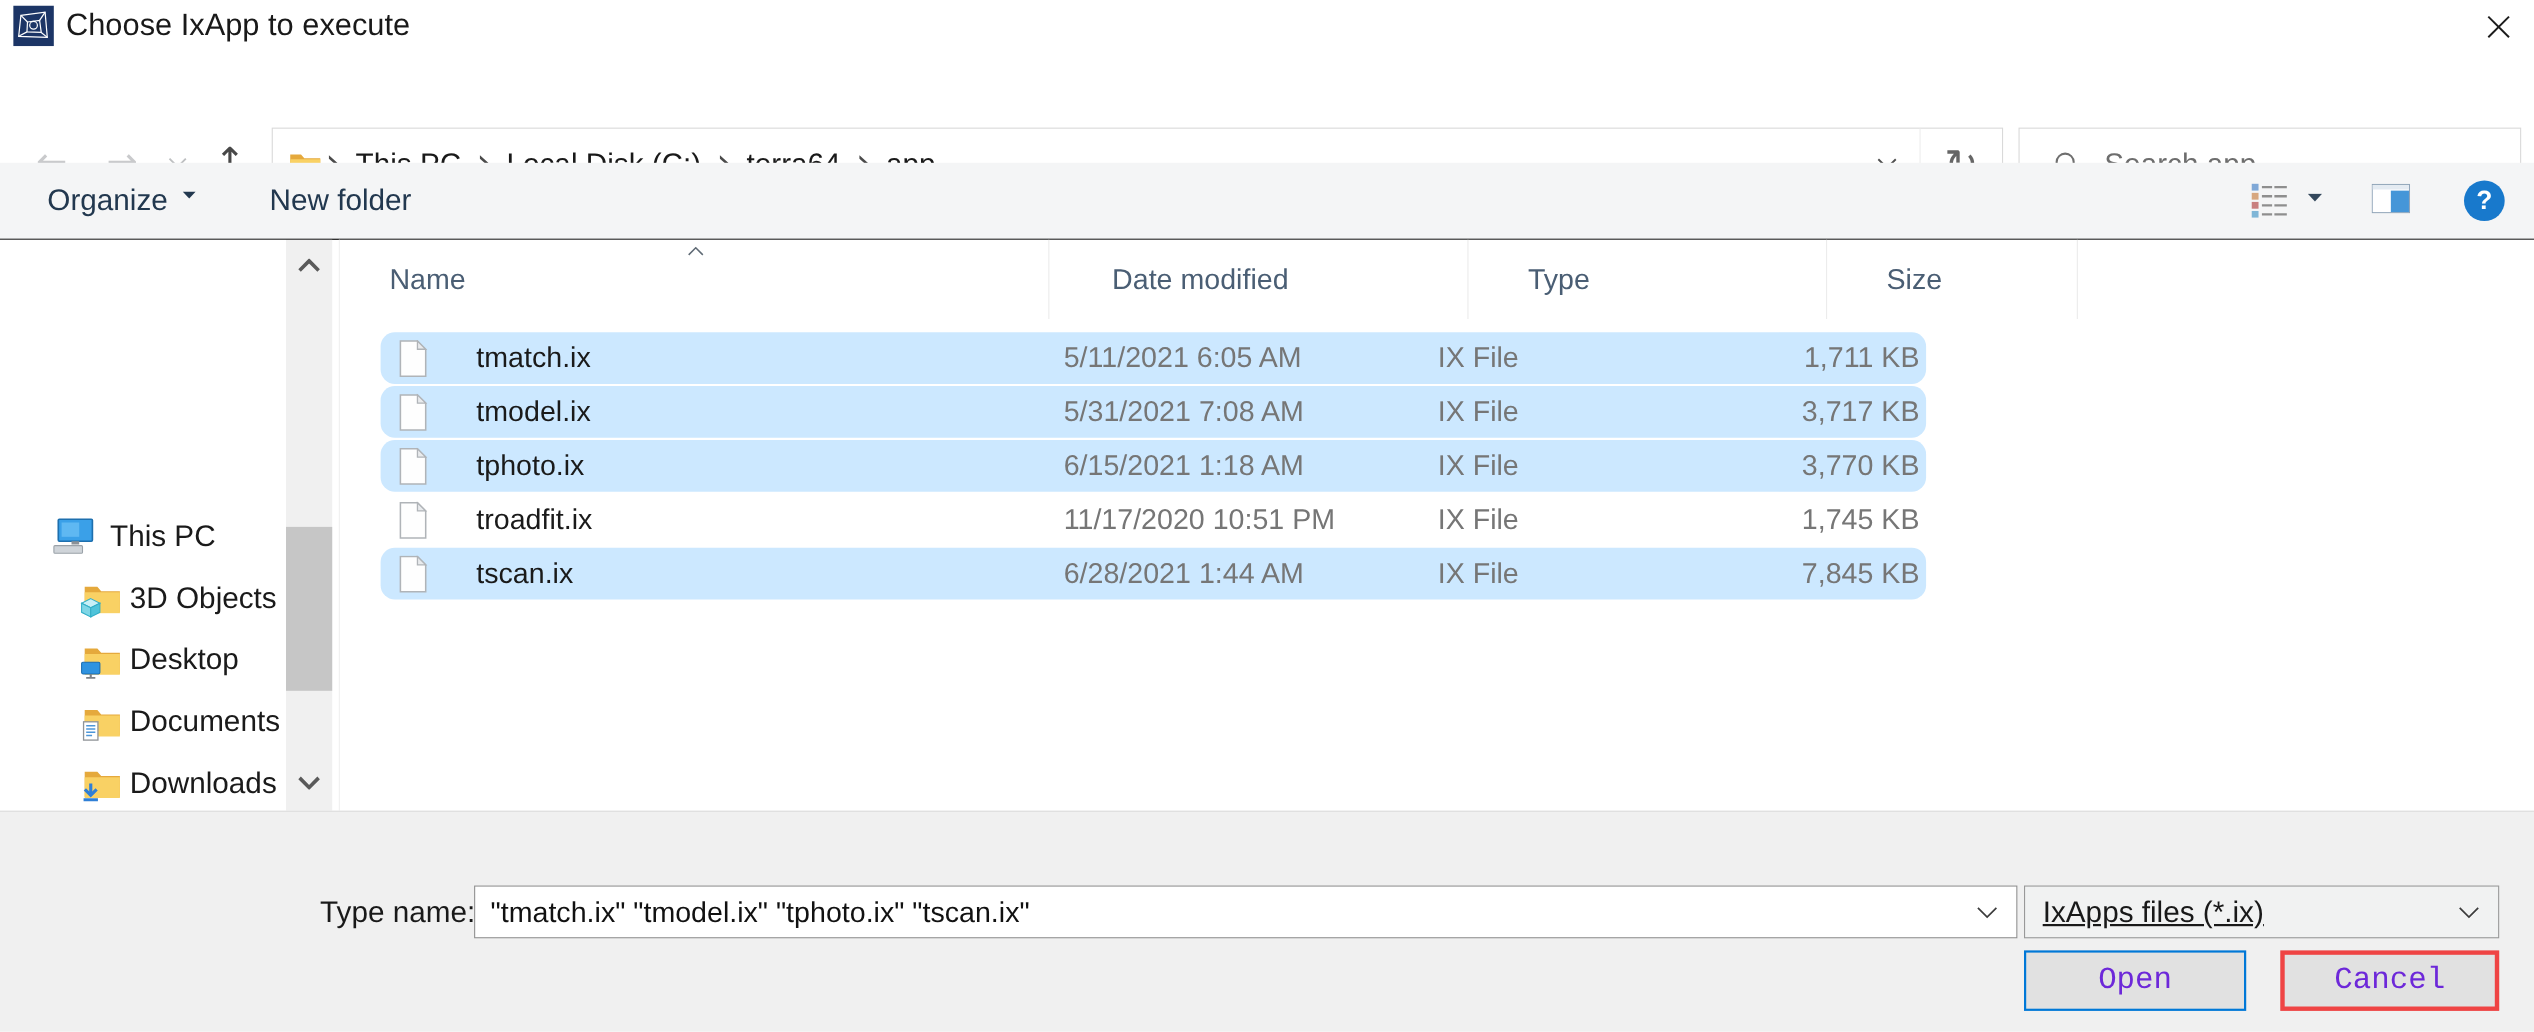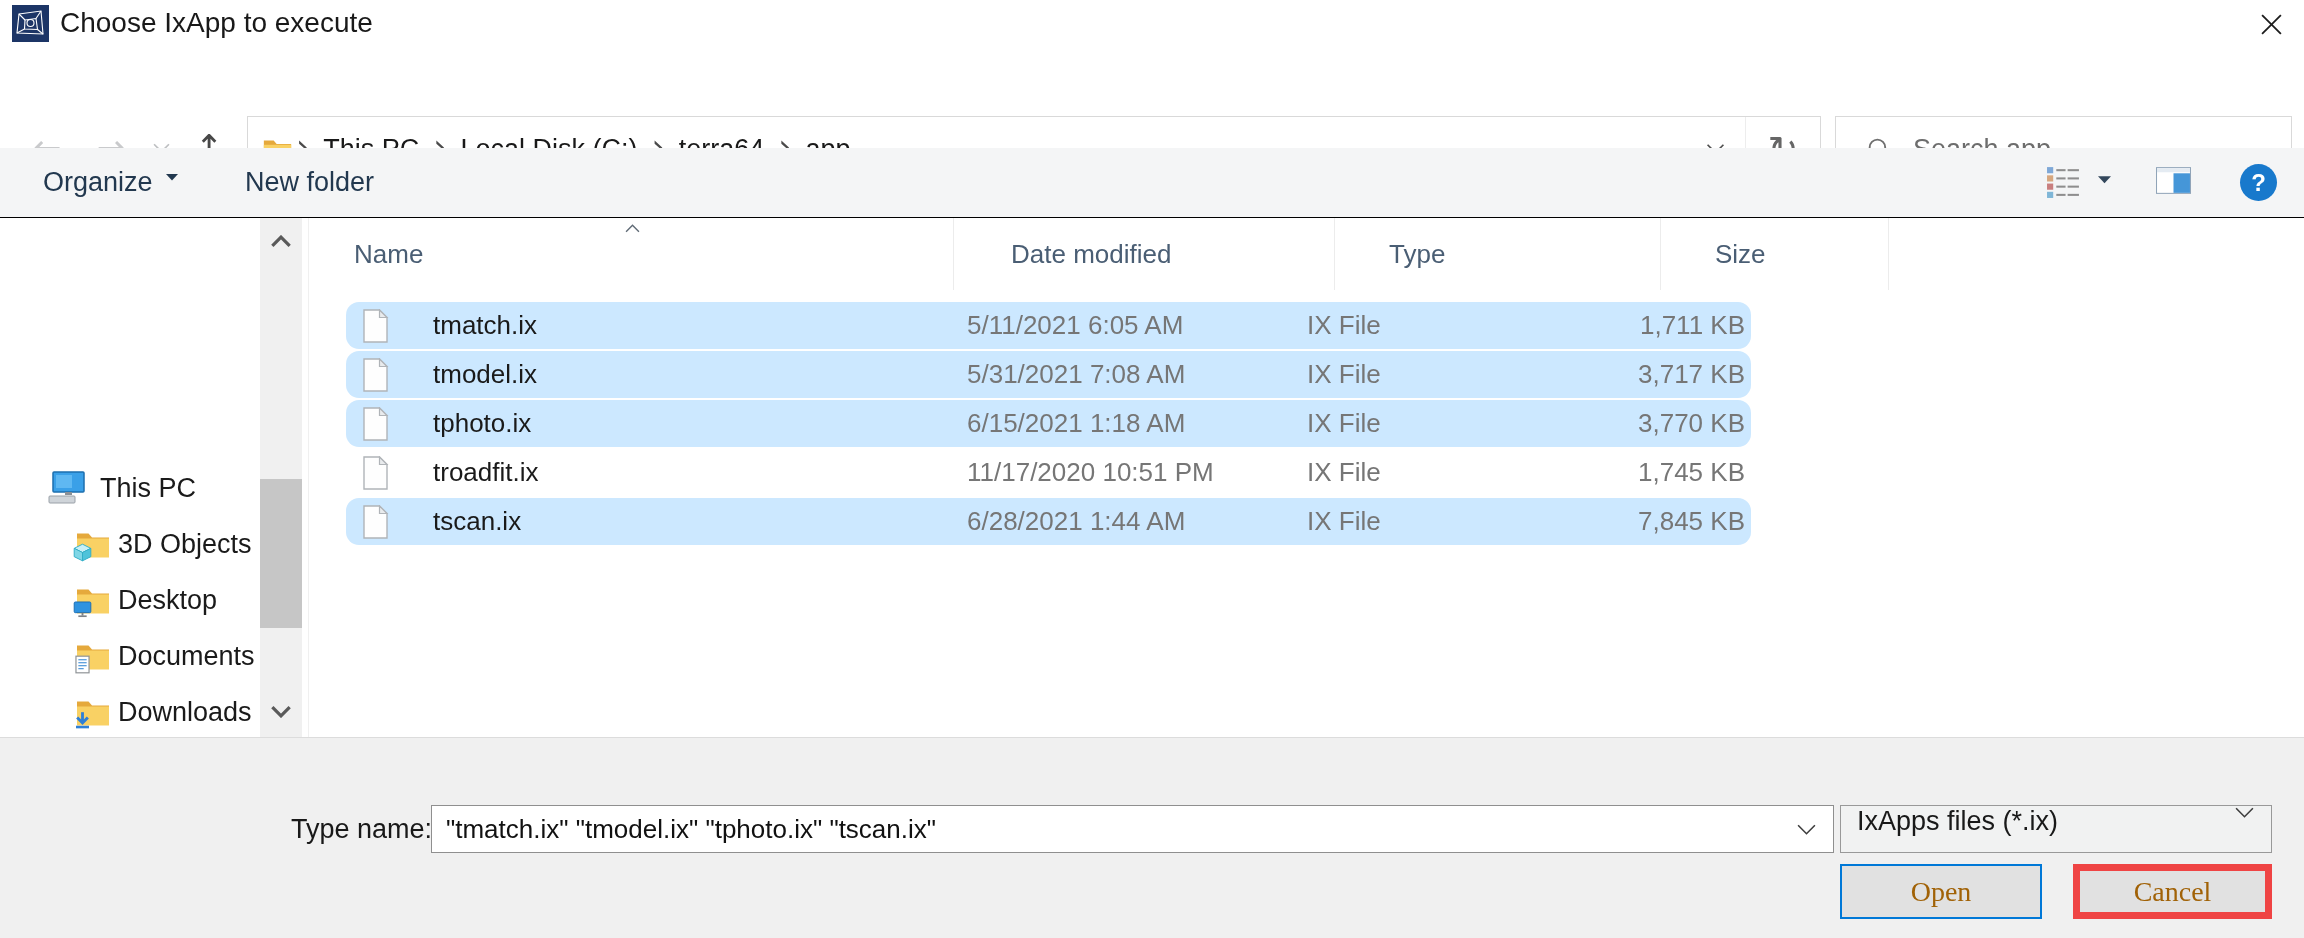--- a/index.html
+++ b/index.html
@@ -80,25 +80,25 @@
   .c-name { font-size: 26px; color: #1a1a1a; }
   .c-date, .c-type { font-size: 26px; color: #767676; }
   .c-size { font-size: 26px; color: #767676; text-align: right; padding-right: 6px; }
 
   
   .footer { position: absolute; left: 0; right: 0; top: 737px; height: 201px; background: var(--footer-bg, #f0f0f0); border-top: 1px solid #dcdcdc; }
   .fn-label { position: absolute; left: 291px; top: 76px; font-size: 27px; color: #191919; }
   .fn-input { position: absolute; left: 431px; top: 67px; width: 1403px; height: 48px; background: #fff; border: 1px solid #8f8f8f; display: flex; align-items: center; }
   .fn-input input { flex: 1; min-width: 0; border: none; outline: none; background: transparent; font-family: inherit; font-size: 26px; color: #111; padding-left: 14px; }
   .combo-chevron { margin-right: 16px; flex: none; display: flex; background: transparent; border: none; }
-  .ft-select { position: absolute; left: 1840px; top: 67px; width: 432px; height: 48px; background: #f1f2f2; border: 1px solid #999; display: flex; align-items: flex-start; font-size: 27px; color: #191919; padding-left: 16px; cursor: default; }
+  .ft-select { position: absolute; left: 1840px; top: 67px; width: 432px; height: 48px; background: #f1f2f2; border: 1px solid #999; display: flex; align-items: center; font-size: 27px; color: #191919; padding-left: 16px; cursor: default; text-decoration: underline; }
   .ft-select .combo-chevron { margin-left: auto; }
-  .btn { position: absolute; top: 126px; height: 55px; font-family: Liberation Serif, serif; font-size: 28px; color: #a16207; background: #e1e1e1; display: flex; align-items: center; justify-content: center; cursor: pointer; }
+  .btn { position: absolute; top: 126px; height: 55px; font-family: Liberation Mono, monospace; font-size: 28px; color: #6d28d9; background: #e1e1e1; display: flex; align-items: center; justify-content: center; cursor: pointer; }
   .btn-open { left: 1840px; width: 202px; border: 2px solid var(--accent-blue, #0078d7); }
-  .btn-cancel { left: 2073px; width: 199px; border: 7px solid #ef4444; }
+  .btn-cancel { left: 2073px; width: 199px; border: 4px solid #ef4444; }
 </style>
 </head>
 <body>
 
 <div id="window">
 
   <div class="titlebar">
     <svg class="app-icon" viewBox="0 0 37 37">
       <rect width="37" height="37" fill="#1c3566"></rect>
       <g fill="none" stroke="#fff" stroke-width="1.1">

